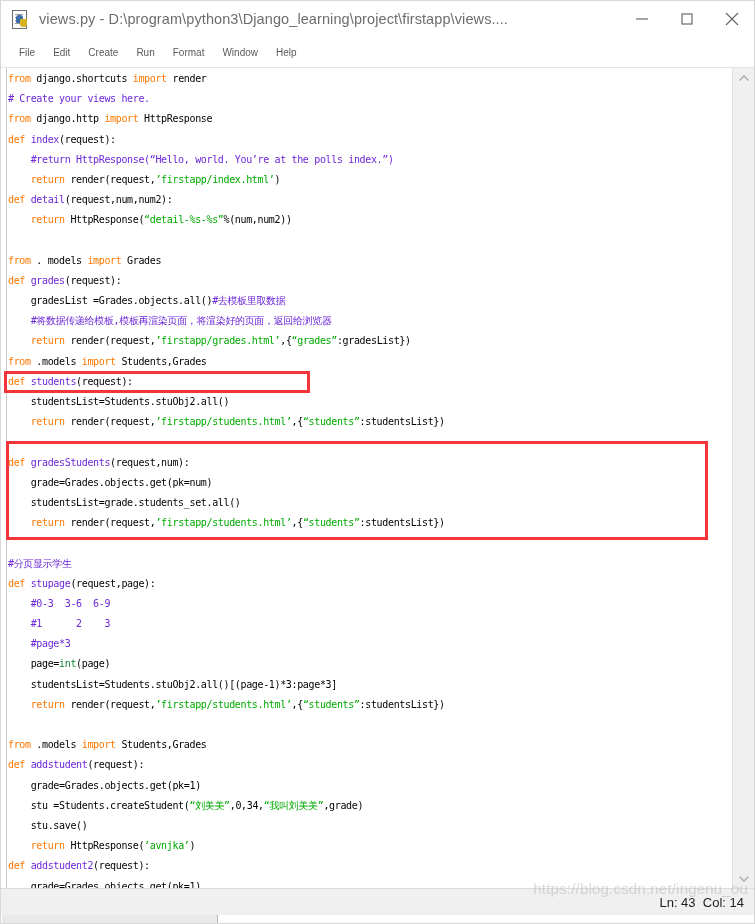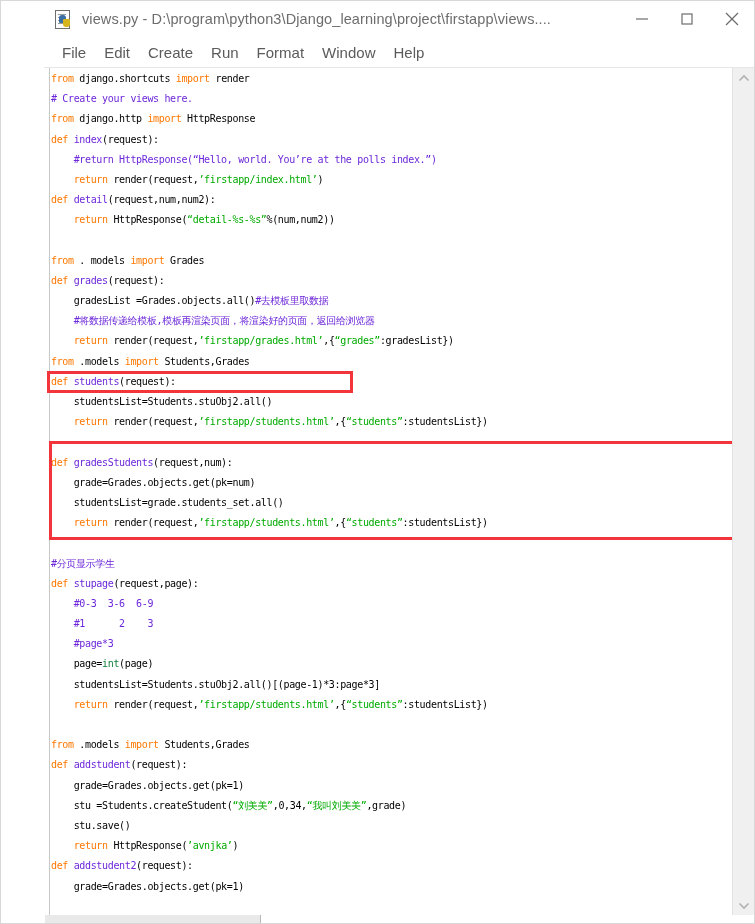--- a/index.html
+++ b/index.html
@@ -16,21 +16,20 @@
 
   #app {
     position: relative;
     width: 755px;
     height: 924px;
     background: #ffffff;
     box-sizing: border-box;
     border: 1px solid #d8d8d8;
     display: flex;
     flex-direction: column;
-    padding-left: 43px;
   }
 
   
   .titlebar {
     height: 36px;
     min-height: 36px;
     background: #ffffff;
     display: flex;
     align-items: center;
     padding-left: 9px;
@@ -99,21 +98,21 @@
   .menubar {
     height: 30px;
     min-height: 30px;
     background: #ffffff;
     display: flex;
     align-items: center;
     padding-left: 9px;
     border-bottom: 1px solid #e6e6e6;
   }
   .menu-item {
-    font-size: 15px;
+    font-size: 10px;
     color: #5b5b5b;
     padding: 2px 9px;
     white-space: nowrap;
   }
 
   
   .editor-wrap {
     flex: 1 1 auto;
     display: flex;
     position: relative;
@@ -294,18 +293,22 @@
       </div>
       <div class="thumb"></div>
       <div class="arrow">
         <svg width="12" height="9" viewBox="0 0 12 9">
           <polyline points="1.5,2.5 6,7 10.5,2.5" fill="none" stroke="#b2b2b2" stroke-width="1.6"></polyline>
         </svg>
       </div>
     </div>
   </div>
 
+  <div class="statusbar">
+    <div class="watermark">https://blog.csdn.net/ingenu_ou</div>
+    <div class="status-text">Ln: 43  Col: 14</div>
+  </div>
 
   <div class="hscroll">
     <div class="hthumb"></div>
   </div>
 
 </div>
 
 </body></html>

